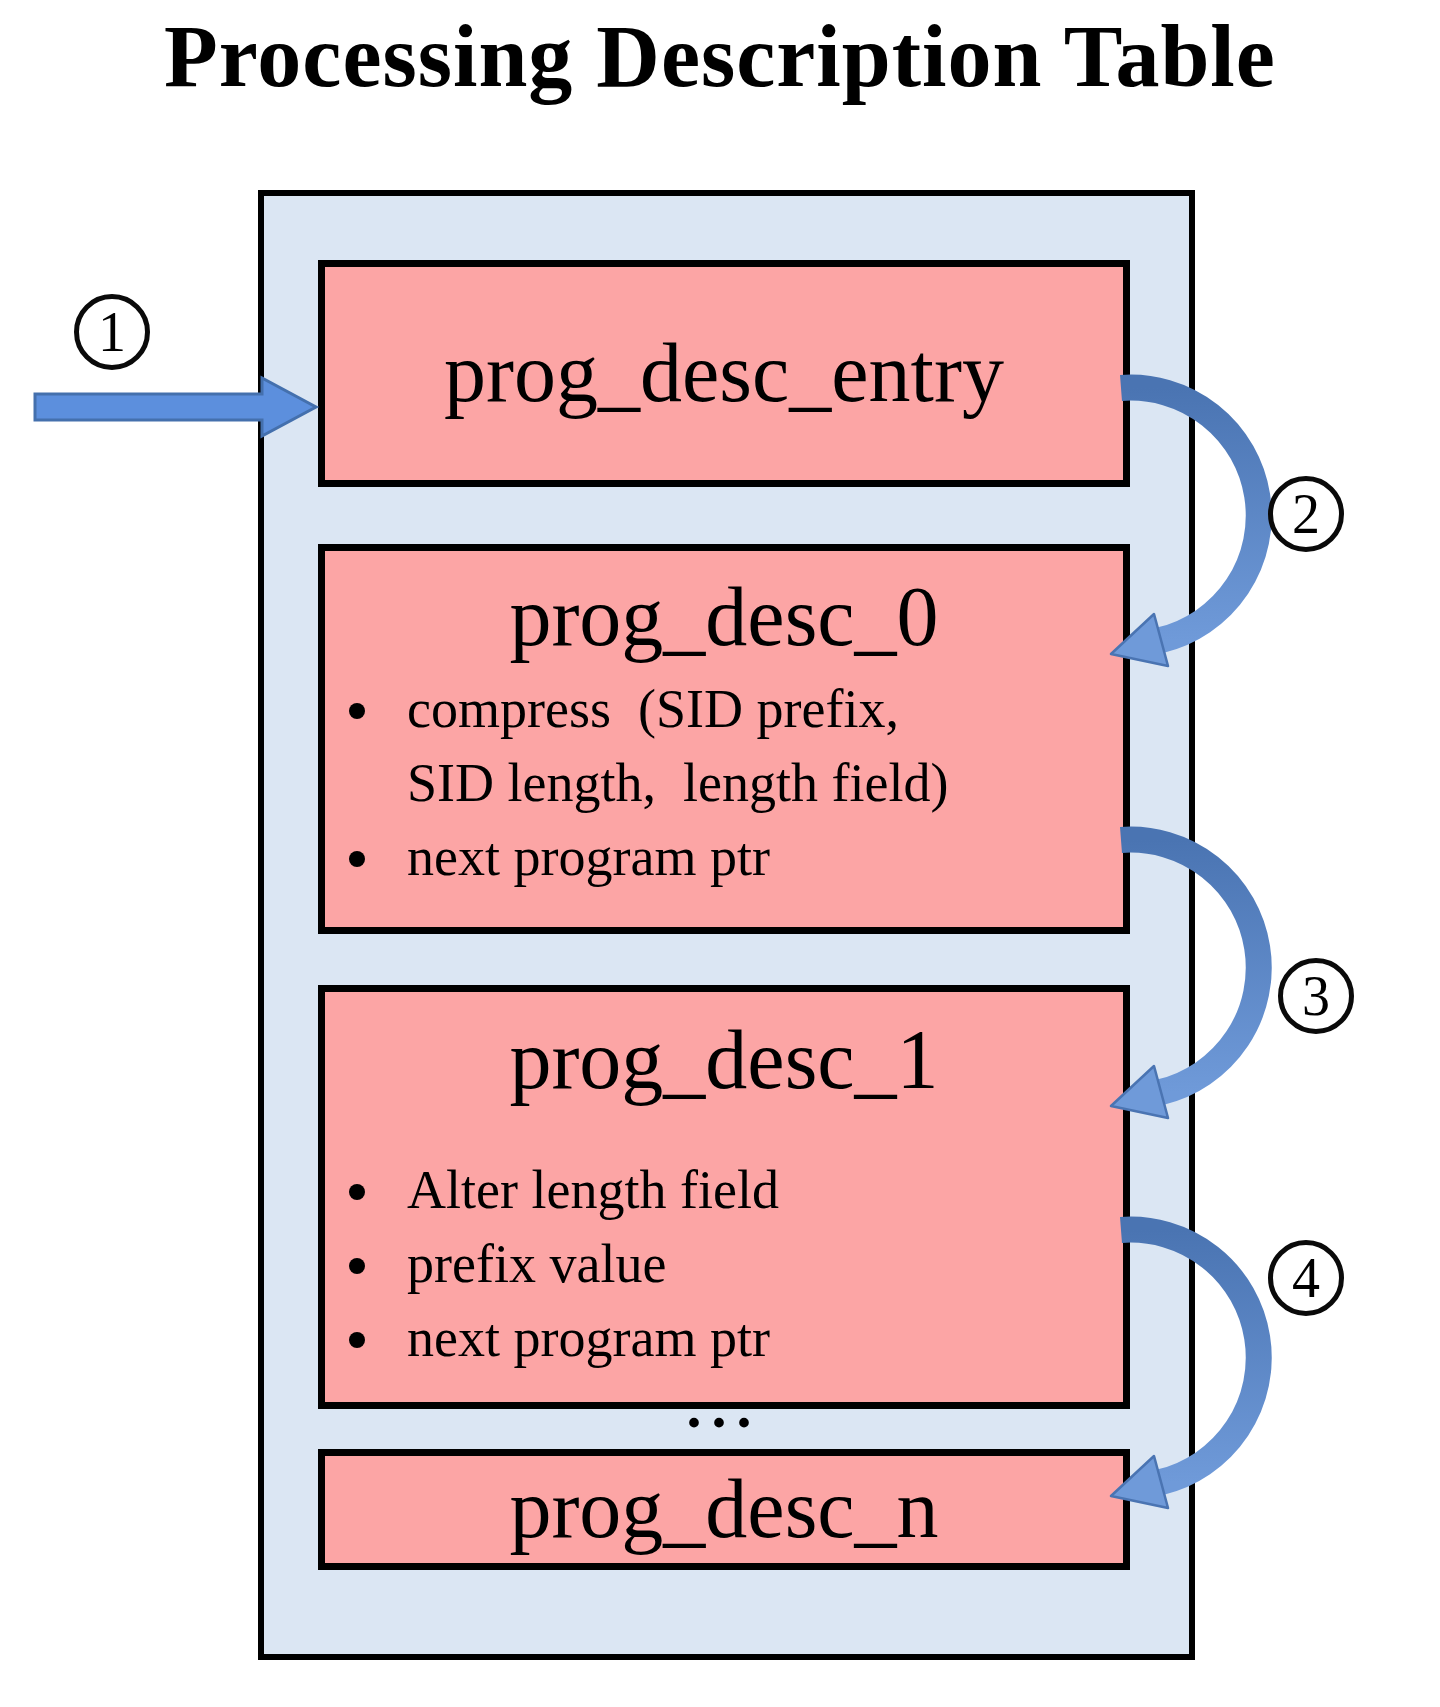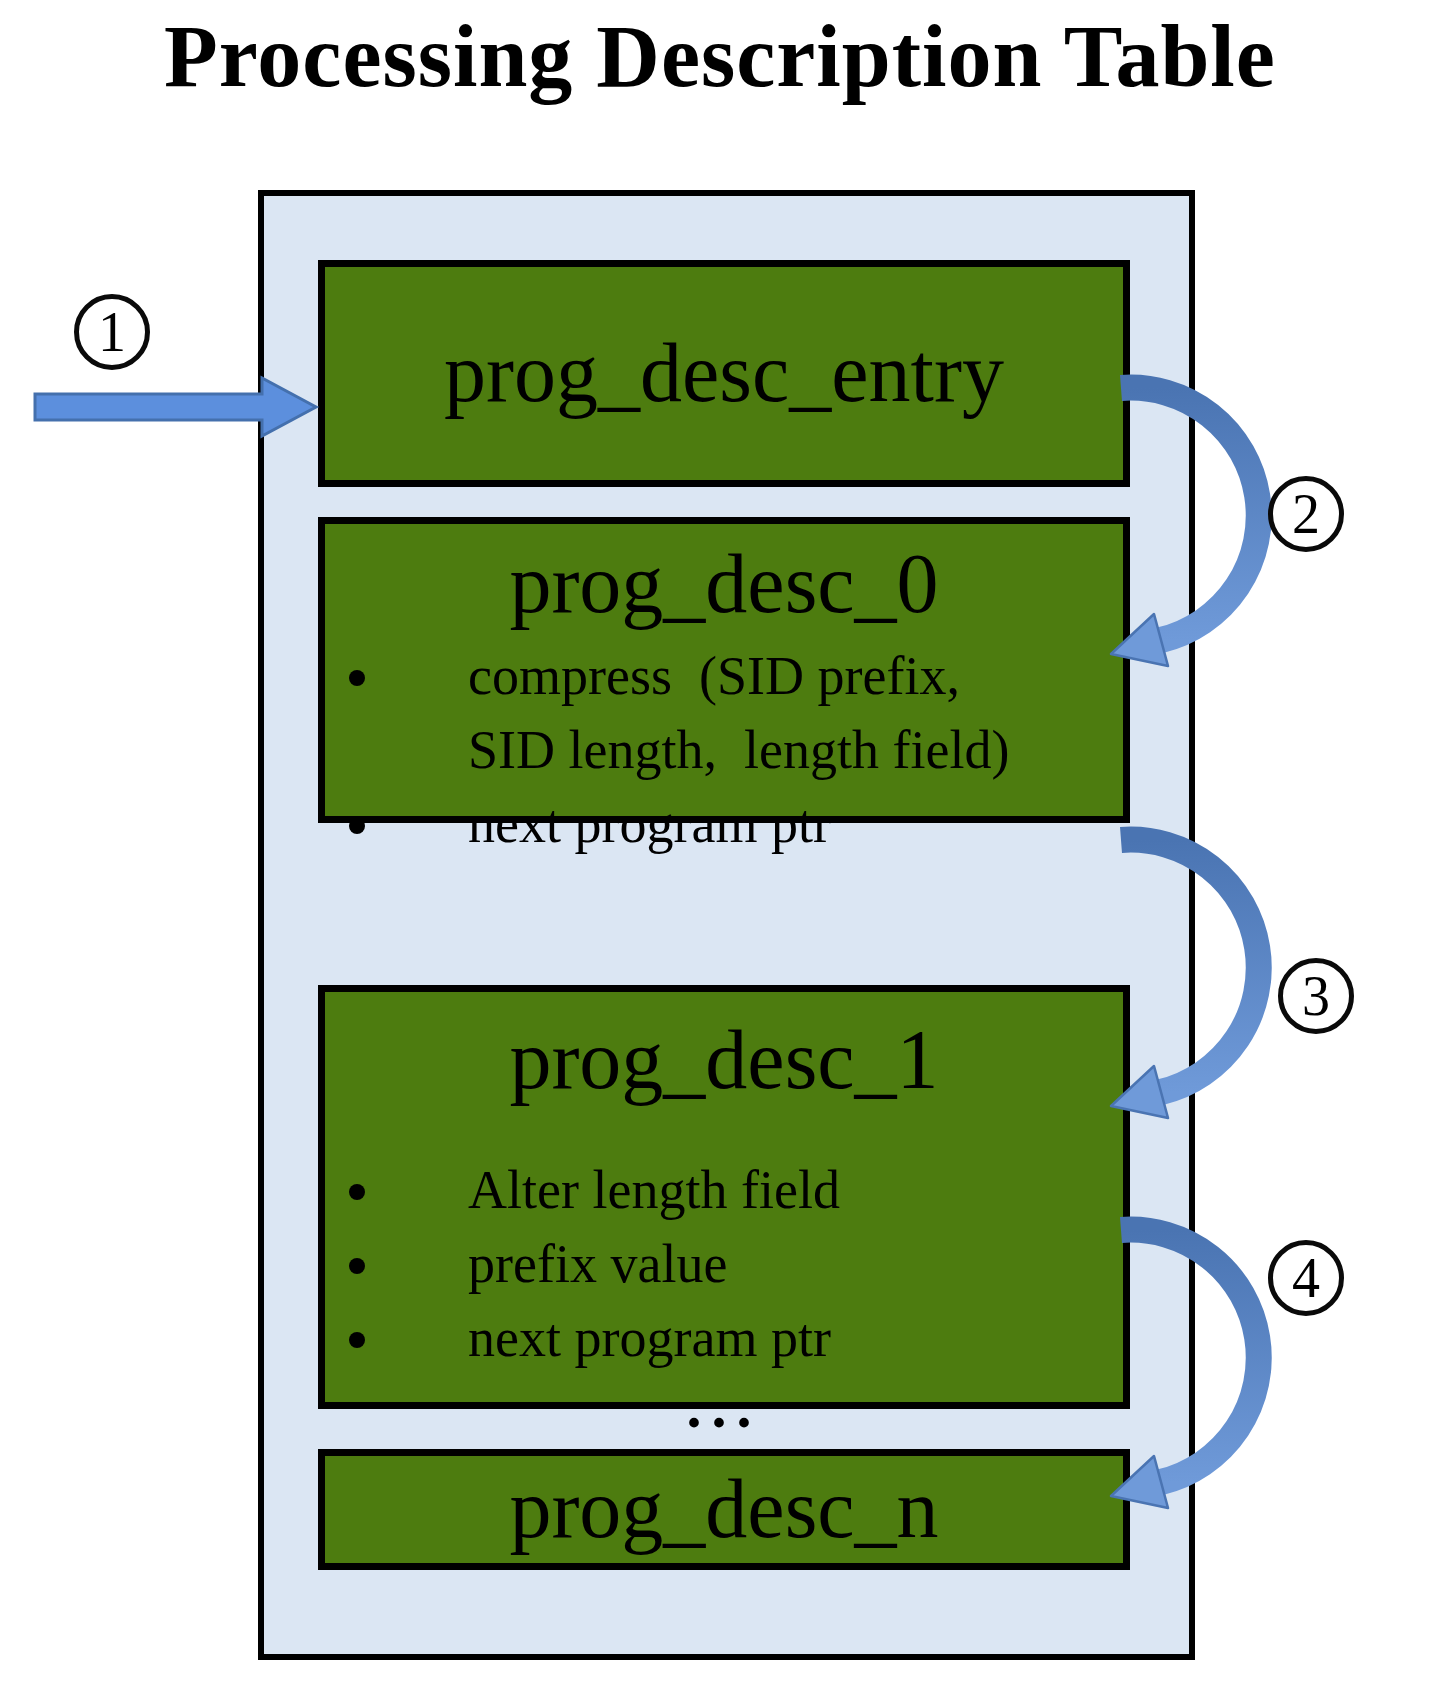--- a/index.html
+++ b/index.html
@@ -18,37 +18,37 @@
   .title{
     position:absolute;top:6px;left:0;width:100%;text-align:center;
     font-size:88px;font-weight:bold;letter-spacing:1px;white-space:nowrap;
   }
   .container{
     position:absolute;left:258px;top:190px;width:937px;height:1470px;
     background:var(--container-fill);border:6px solid var(--border-black);
     box-sizing:border-box;
   }
   .node{
-    position:absolute;background:#4d7c0f;border:7px solid var(--border-black);
+    position:absolute;background:#fca5a5;border:7px solid var(--border-black);
     box-sizing:border-box;left:318px;width:812px;
   }
   .node-title{text-align:center;font-size:84px;line-height:1.15;white-space:nowrap;}
   #box-entry{top:260px;height:227px;display:flex;align-items:center;justify-content:center;}
-  #box-0{top:517px;height:306px;padding-top:12px;}
+  #box-0{top:544px;height:390px;padding-top:18px;}
   #box-1{top:985px;height:424px;padding-top:20px;}
   #box-n{top:1449px;height:121px;display:flex;align-items:center;justify-content:center;}
   .bullets{list-style:none;margin:0;padding:0;}
   #box-0 .bullets{margin-top:6px;}
   #box-1 .bullets{margin-top:44px;}
   .bullet{display:flex;align-items:flex-start;font-size:54px;line-height:74px;}
   .bullet .dot{
     flex:0 0 auto;width:16px;height:16px;border-radius:50%;
     background:#000;margin:31px 0 0 24px;
   }
-  .bullet .txt{margin-left:103px;white-space:pre-wrap;}
+  .bullet .txt{margin-left:42px;white-space:pre-wrap;}
   .ellipsis{
     position:absolute;left:318px;top:1372px;width:812px;text-align:center;
     font-size:60px;font-weight:bold;letter-spacing:10px;line-height:70px;
   }
   .badge{
     position:absolute;width:76px;height:76px;border:5px solid #0a0a0a;
     border-radius:50%;background:#fff;box-sizing:border-box;
     display:flex;align-items:center;justify-content:center;
     font-size:56px;line-height:1;
   }

